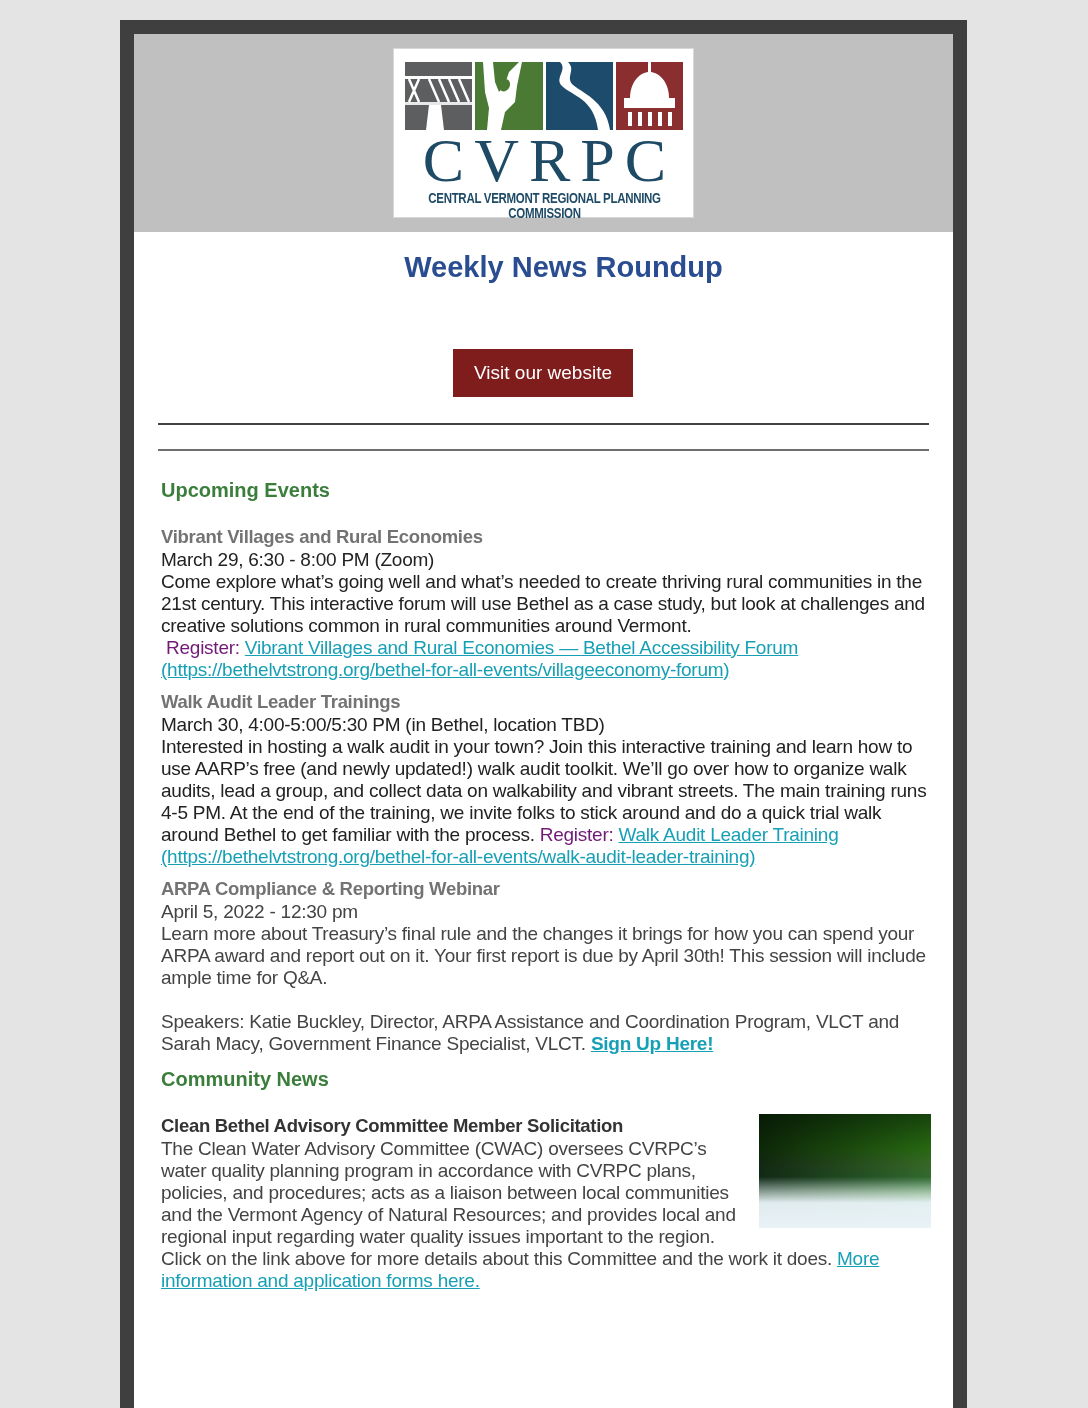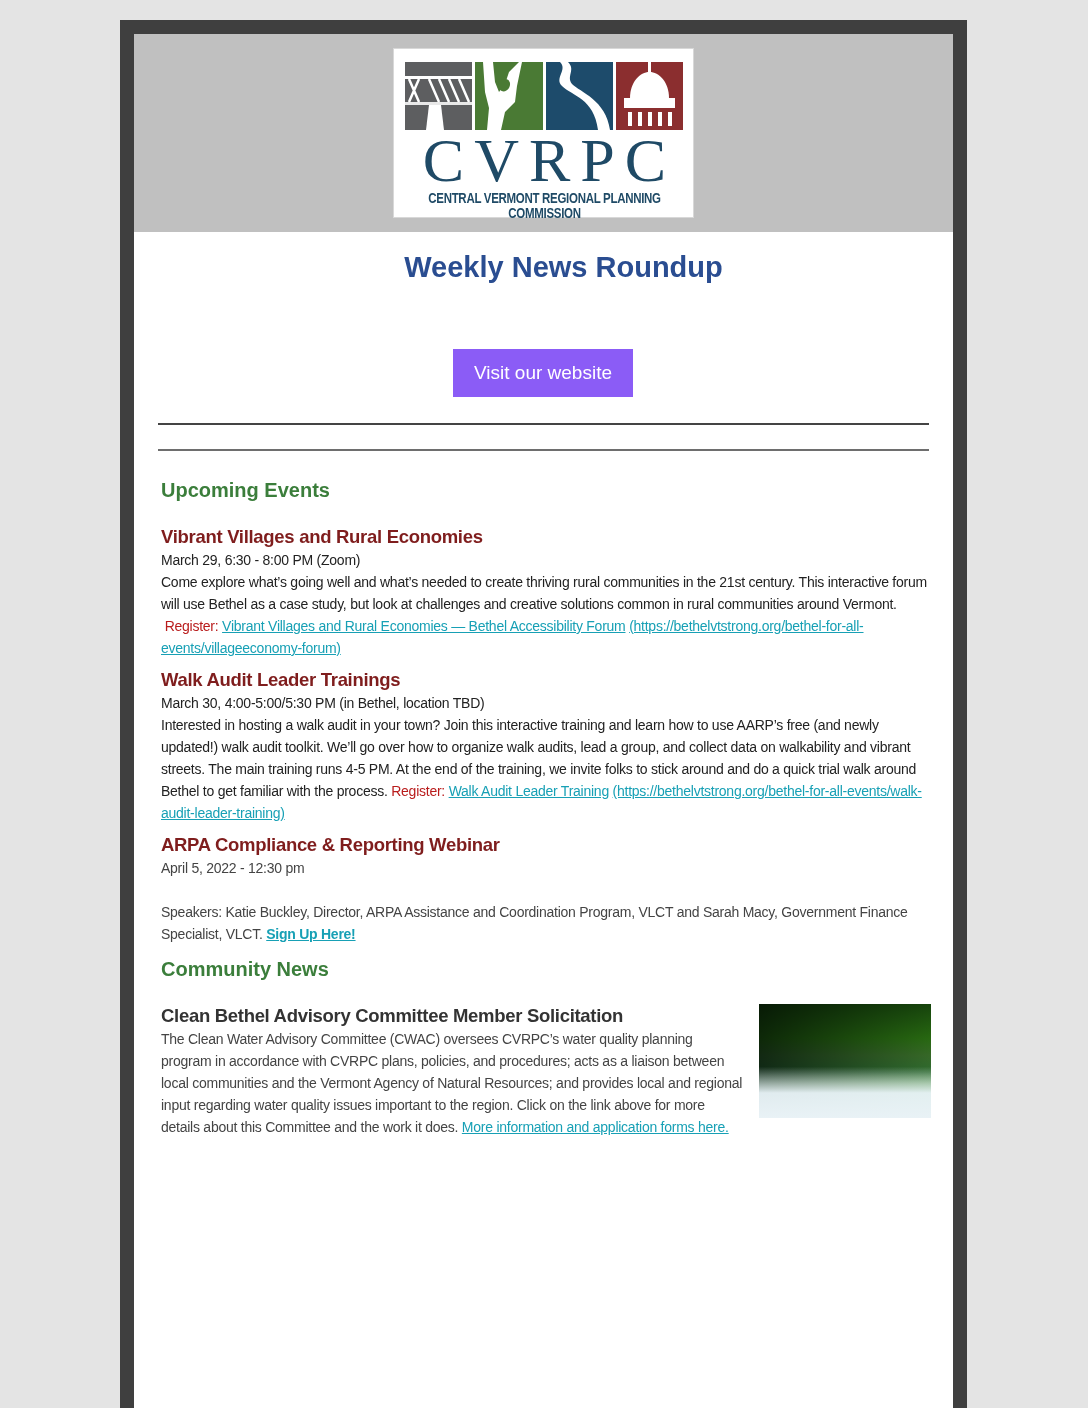--- a/index.html
+++ b/index.html
@@ -37,37 +37,37 @@
     font-family: "Liberation Sans", sans-serif; font-weight: bold; color: #1f4a66;
     font-size: 11.5px; letter-spacing: -0.3px; transform: scaleY(1.25);
   }
 
   .title {
     position: absolute; left: 0; top: 214px; width: 859px; text-align: center;
     color: #2a4d91; font-weight: bold; font-size: 29px; line-height: 38px;
   }
   .visit-btn {
     position: absolute; left: 319px; top: 315px; width: 180px; height: 48px;
-    background: #8b5cf6; color: #ffffff; font-size: 19px; text-align: center; line-height: 48px;
+    background: #7f1d1d; color: #ffffff; font-size: 19px; text-align: center; line-height: 48px;
     cursor: pointer;
   }
   .rule { position: absolute; left: 24px; width: 771px; height: 2px; background: #444; }
   .rule.r1 { top: 389px; }
   .rule.r2 { top: 415px; background: #6e6e6e; }
 
   .content { position: absolute; left: 27px; top: 441px; width: 770px;
     font-family: "Liberation Sans", sans-serif; }
   .section-heading {
     color: #3b7e3b; font-weight: bold; font-size: 20px; line-height: 30px; margin-bottom: 20px;
   }
   .event { margin-bottom: 9px; }
-  .event-title { font-weight: bold; font-size: 18.5px; color: #7f1d1d; line-height: 24px; letter-spacing: -0.3px; }
-  .body-text { font-size: 14px; line-height: 22px; color: #222; letter-spacing: -0.25px; }
+  .event-title { font-weight: bold; font-size: 18.5px; color: #737373; line-height: 24px; letter-spacing: -0.3px; }
+  .body-text { font-size: 19px; line-height: 22px; color: #222; letter-spacing: -0.25px; }
   .gray-text { color: #444; }
-  .teal { color: #b91c1c; }
+  .teal { color: #701a75; }
   a.link { color: #17a0b5; text-decoration: underline; cursor: pointer; }
   a.link.bold { font-weight: bold; text-decoration: underline; }
   .spacer { height: 22px; }
   .community { }
   .news-item { position: relative; }
   .news-img {
     float: right; width: 172px; height: 114px; margin: 0 0 4px 14px;
     background:
       linear-gradient(180deg, rgba(0,0,0,0) 55%, rgba(235,245,250,0.95) 78%, #e9f2f6 100%),
       linear-gradient(180deg, #2d5a2a 0%, #4f8a3b 30%, #6d8a88 45%, #5d8ea5 60%, #8bb4c9 70%),
@@ -141,20 +141,21 @@
 
     <div class="event">
       <div class="event-title">Walk Audit Leader Trainings</div>
       <div class="body-text">March 30, 4:00-5:00/5:30 PM (in Bethel, location TBD)</div>
       <div class="body-text"><span>Interested in hosting a walk audit in your town? Join this interactive training and learn how to use AARP’s free (and newly updated!) walk audit toolkit. We’ll go over how to organize walk audits, lead a group, and collect data on walkability and vibrant streets. The main training runs 4-5 PM. At the end of the training, we invite folks to stick around and do a quick trial walk around Bethel to get familiar with the process. </span><span class="teal">Register: </span><a class="link">Walk Audit Leader Training</a> <a class="link">(https://bethelvtstrong.org/bethel-for-all-events/walk-audit-leader-training)</a></div>
     </div>
 
     <div class="event">
       <div class="event-title">ARPA Compliance &amp; Reporting Webinar</div>
       <div class="body-text gray-text">April 5, 2022 - 12:30 pm</div>
+      <div class="body-text gray-text">Learn more about Treasury’s final rule and the changes it brings for how you can spend your ARPA award and report out on it. Your first report is due by April 30th! This session will include ample time for Q&amp;A.</div>
       <div class="spacer"></div>
       <div class="body-text gray-text"><span>Speakers: Katie Buckley, Director, ARPA Assistance and Coordination Program, VLCT and Sarah Macy, Government Finance Specialist, VLCT. </span><a class="link bold">Sign Up Here!</a></div>
     </div>
 
     <div class="community">
       <div class="section-heading">Community News</div>
       <div class="news-item">
         <div class="news-img"></div>
         <div class="event-title" style="color:#333;">Clean Bethel Advisory Committee Member Solicitation</div>
         <div class="body-text gray-text"><span>The Clean Water Advisory Committee (CWAC) oversees CVRPC’s water quality planning program in accordance with CVRPC plans, policies, and procedures; acts as a liaison between local communities and the Vermont Agency of Natural Resources; and provides local and regional input regarding water quality issues important to the region. Click on the link above for more details about this Committee and the work it does. </span><a class="link">More information and application forms here.</a></div>

